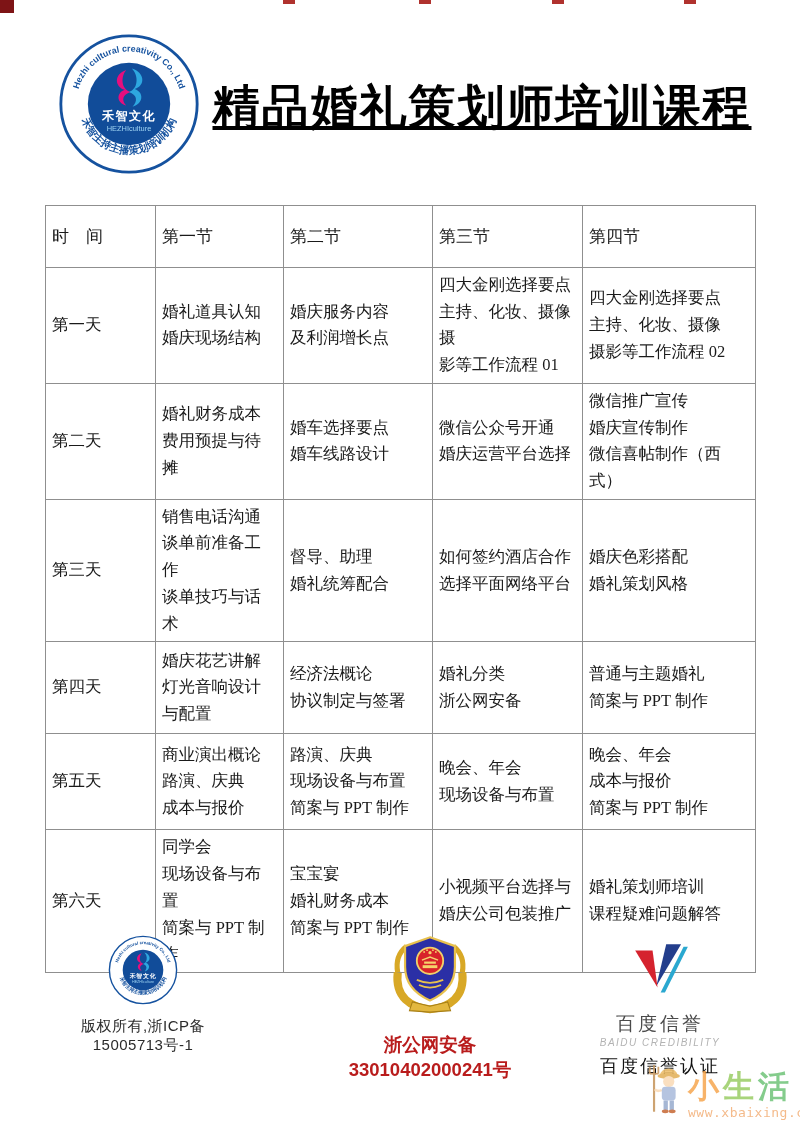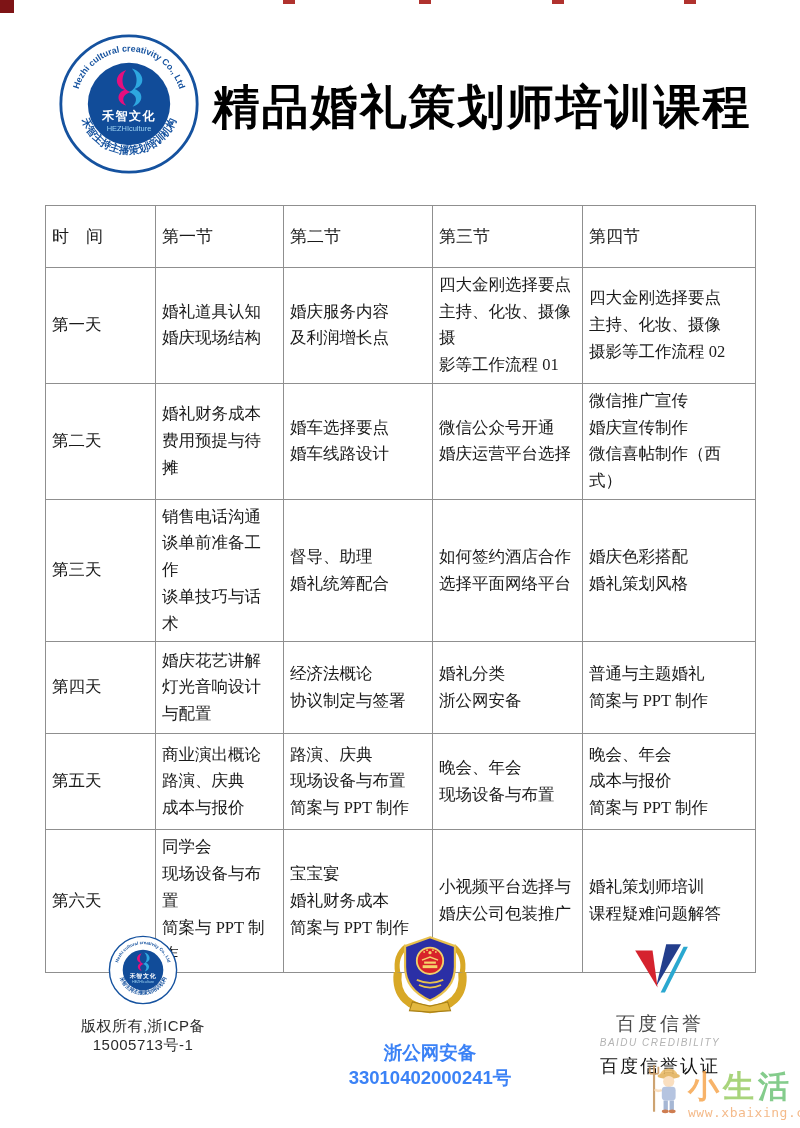--- a/index.html
+++ b/index.html
@@ -9,21 +9,21 @@
 
   
   .corner-mark { position:absolute; left:0; top:0; width:14px; height:13px; background:#7e1416; }
   .tick { position:absolute; top:0; height:4px; width:12px; background:#b0322e; }
 
   
   .logo-wrap { position:absolute; left:58px; top:33px; width:142px; height:142px; }
   .logo-wrap svg, .footer-logo svg { width:100%; height:100%; display:block; }
   .page-title { position:absolute; left:182px; right:18px; top:76px; text-align:center;
                 font-family:"Liberation Sans","DejaVu Sans",sans-serif;
-                font-size:47px; font-weight:900; color:#000; letter-spacing:2px; white-space:nowrap; }
+                font-size:47px; font-weight:900; color:#000; letter-spacing:2px; white-space:nowrap;text-decoration:underline; }
 
   
   table.course { position:absolute; left:45px; top:205px; width:710px; border-collapse:collapse; table-layout:fixed;
                  font-family:"Liberation Serif","DejaVu Serif",serif; color:#1a1a1a; }
   table.course th, table.course td { border:1px solid #8f8f8f; text-align:left; vertical-align:middle;
                  font-weight:normal; padding:4px 6px; }
   table.course th { font-size:17px; }
   table.course td { font-size:16.5px; line-height:1.62; white-space:pre-line; }
   td.day { font-size:17px; }
   col.c0 { width:110px; } col.c1 { width:128px; } col.c2 { width:149px; }
@@ -32,21 +32,21 @@
   
   .footer-block { position:absolute; text-align:center; }
   .footer-logo { margin:0 auto; }
   .fb-left  { left:48px;  top:935px; width:190px; }
   .fb-left .footer-logo { width:70px; height:70px; }
   .fb-center{ left:310px; top:930px; width:240px; }
   .fb-center .footer-logo { width:92px; height:88px; }
   .fb-right { left:565px; top:938px; width:190px; }
   .fb-right .footer-logo { width:66px; height:62px; }
   .copyright-text { margin-top:12px; font-size:15px; color:#2b2b2b; letter-spacing:0.5px; }
-  .police-text { margin-top:22px; font-size:18.5px; font-weight:bold; color:#3b82f6; }
+  .police-text { margin-top:14px; font-size:18.5px; font-weight:bold; color:#b91c1c; }
   .baidu-cn { margin-top:11px; font-size:19px; color:#4a4a4a; letter-spacing:3px; }
   .baidu-en { font-size:10px; color:#b3b3b3; letter-spacing:1.5px;font-style:italic; }
   .baidu-cert { margin-top:6px; font-size:18px; font-weight:normal; color:#111; letter-spacing:2px; }
 
   
   .watermark { position:absolute; left:648px; top:1062px; width:150px; display:flex; align-items:flex-end; }
   .wm-icon { width:38px; height:58px; flex:0 0 auto; opacity:0.9; }
   .wm-texts { margin-left:2px; }
   .wm-name { font-size:31px; font-weight:bold; letter-spacing:4px; line-height:1.1; opacity:0.75; }
   .wm-c0 { color:#f59a37; } .wm-c1 { color:#8cc650; } .wm-c2 { color:#5cbb66; }

